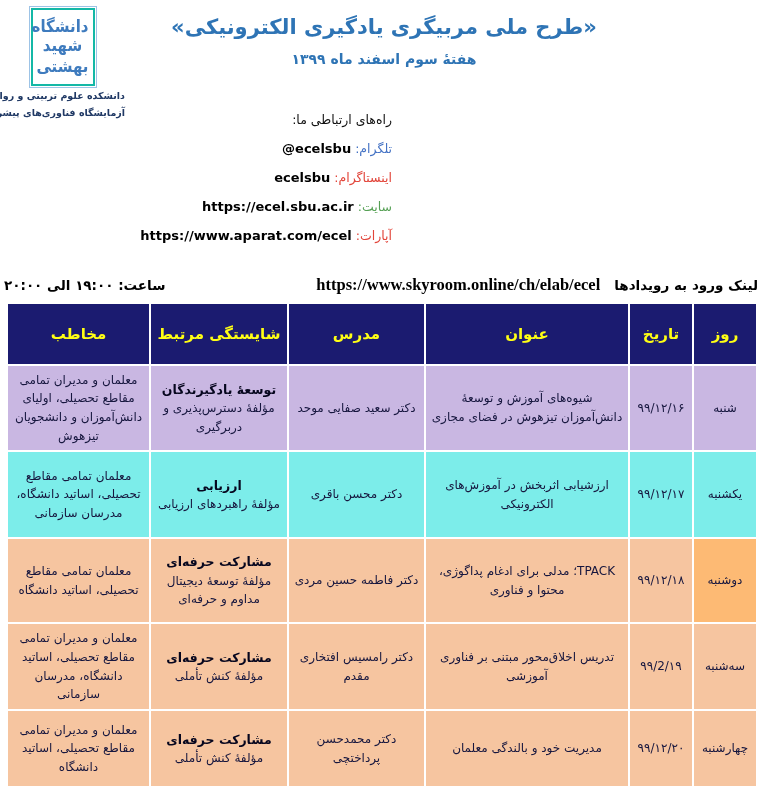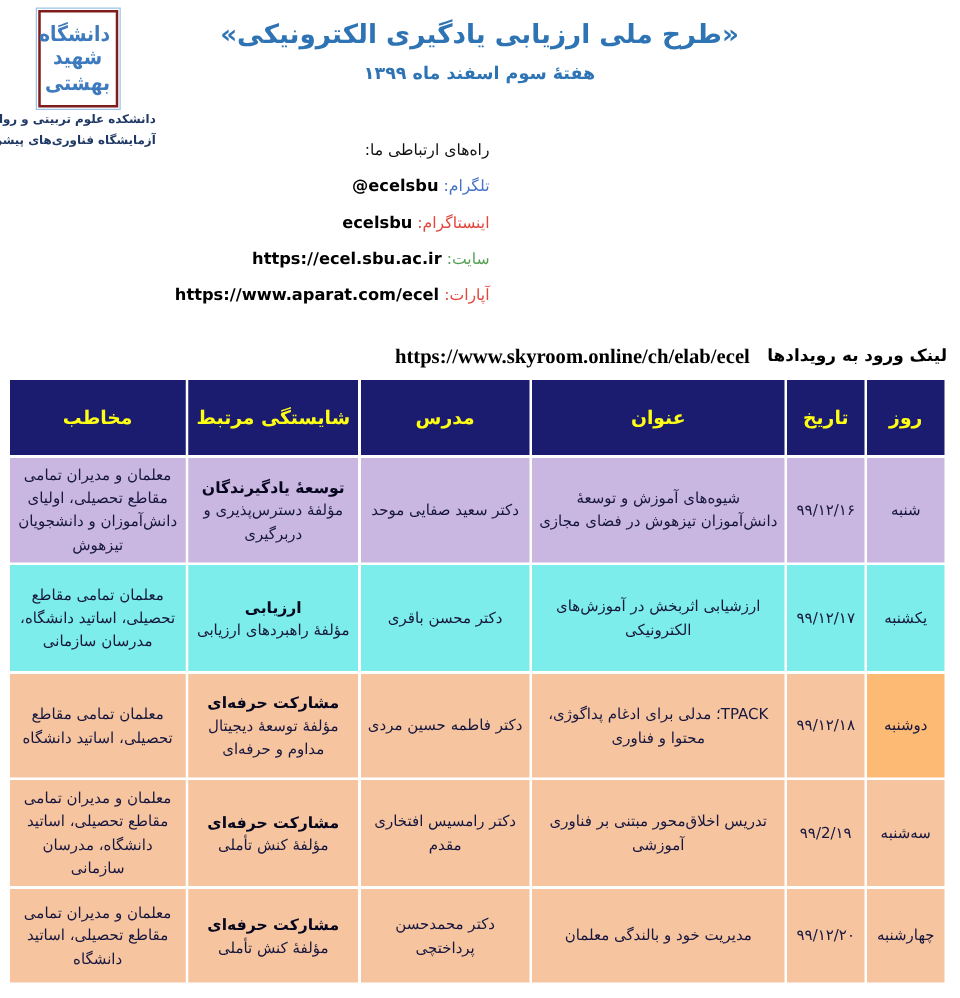--- a/index.html
+++ b/index.html
@@ -11,21 +11,21 @@
   .page { position: relative; width: 768px; height: 798px; overflow: hidden; background: #fff; }
 
   
   .ecel-logo-block { position: absolute; top: 6px; right: 6px; width: 130px; text-align: center; }
   .ecel-caption { font-size: 7.5px; font-weight: bold; color: #2f6b2f; margin-top: 1px; white-space: nowrap; }
 
   
   .sbu-logo-block { position: absolute; top: 8px; left: 0; width: 125px; text-align: center; }
   .sbu-logo-box {
     width: 64px; height: 78px; margin: 0 auto; background: #fff;
-    border: 2px solid #7f1d1d; outline: 1px solid #9dc3e6; outline-offset: 1px;
+    border: 2px solid #14b8a6; outline: 1px solid #9dc3e6; outline-offset: 1px;
     display: flex; align-items: center; justify-content: center;
   }
   .sbu-calligraphy {
     width: 52px; font-size: 15px; font-weight: bold; color: #3e7bbe;
     line-height: 1.15; text-align: center; transform: scaleY(1.12);
   }
   .sbu-caption { font-size: 9.5px; font-weight: bold; color: #1f3864; line-height: 15px; white-space: nowrap; margin-top: 2px; }
 
   
   .title-block { position: absolute; top: 15px; left: 150px; right: 150px; text-align: center; }
@@ -79,21 +79,21 @@
 
   <div class="sbu-logo-block">
     <div class="sbu-logo-box">
       <div class="sbu-calligraphy">دانشگاه شهید بهشتی</div>
     </div>
     <div class="sbu-caption">دانشکده علوم تربیتی و روان‌شناسی</div>
     <div class="sbu-caption">آزمایشگاه فناوری‌های پیشرفته یادگیری</div>
   </div>
 
   <div class="title-block">
-    <div class="main-title">«طرح ملی ارزیابی یادگیری الکترونیکی»</div>
+    <div class="main-title">«طرح ملی مربیگری یادگیری الکترونیکی»</div>
     <div class="subtitle">هفتهٔ سوم اسفند ماه ۱۳۹۹</div>
   </div>
 
   <div class="contact-block">
     <div class="contact-heading">راه‌های ارتباطی ما:</div>
     <div class="contact-line">
       <span class="c-tg">تلگرام:</span>
       <span class="val">@ecelsbu</span>
     </div>
     <div class="contact-line">
@@ -108,20 +108,21 @@
       <span class="c-ap">آپارات:</span>
       <span class="val">https://www.aparat.com/ecel</span>
     </div>
   </div>
 
   <div class="link-row">
     <div class="link-group">
       <span class="link-label">لینک ورود به رویدادها</span>
       <span class="link-url">https://www.skyroom.online/ch/elab/ecel</span>
     </div>
+    <div class="time-label">ساعت: ۱۹:۰۰ الی ۲۰:۰۰</div>
   </div>
 
   <table class="schedule">
     <colgroup>
       <col style="width:64px">
         <col style="width:64px">
         <col style="width:204px">
       <col style="width:137px">
         <col style="width:138px">
         <col style="width:143px">

